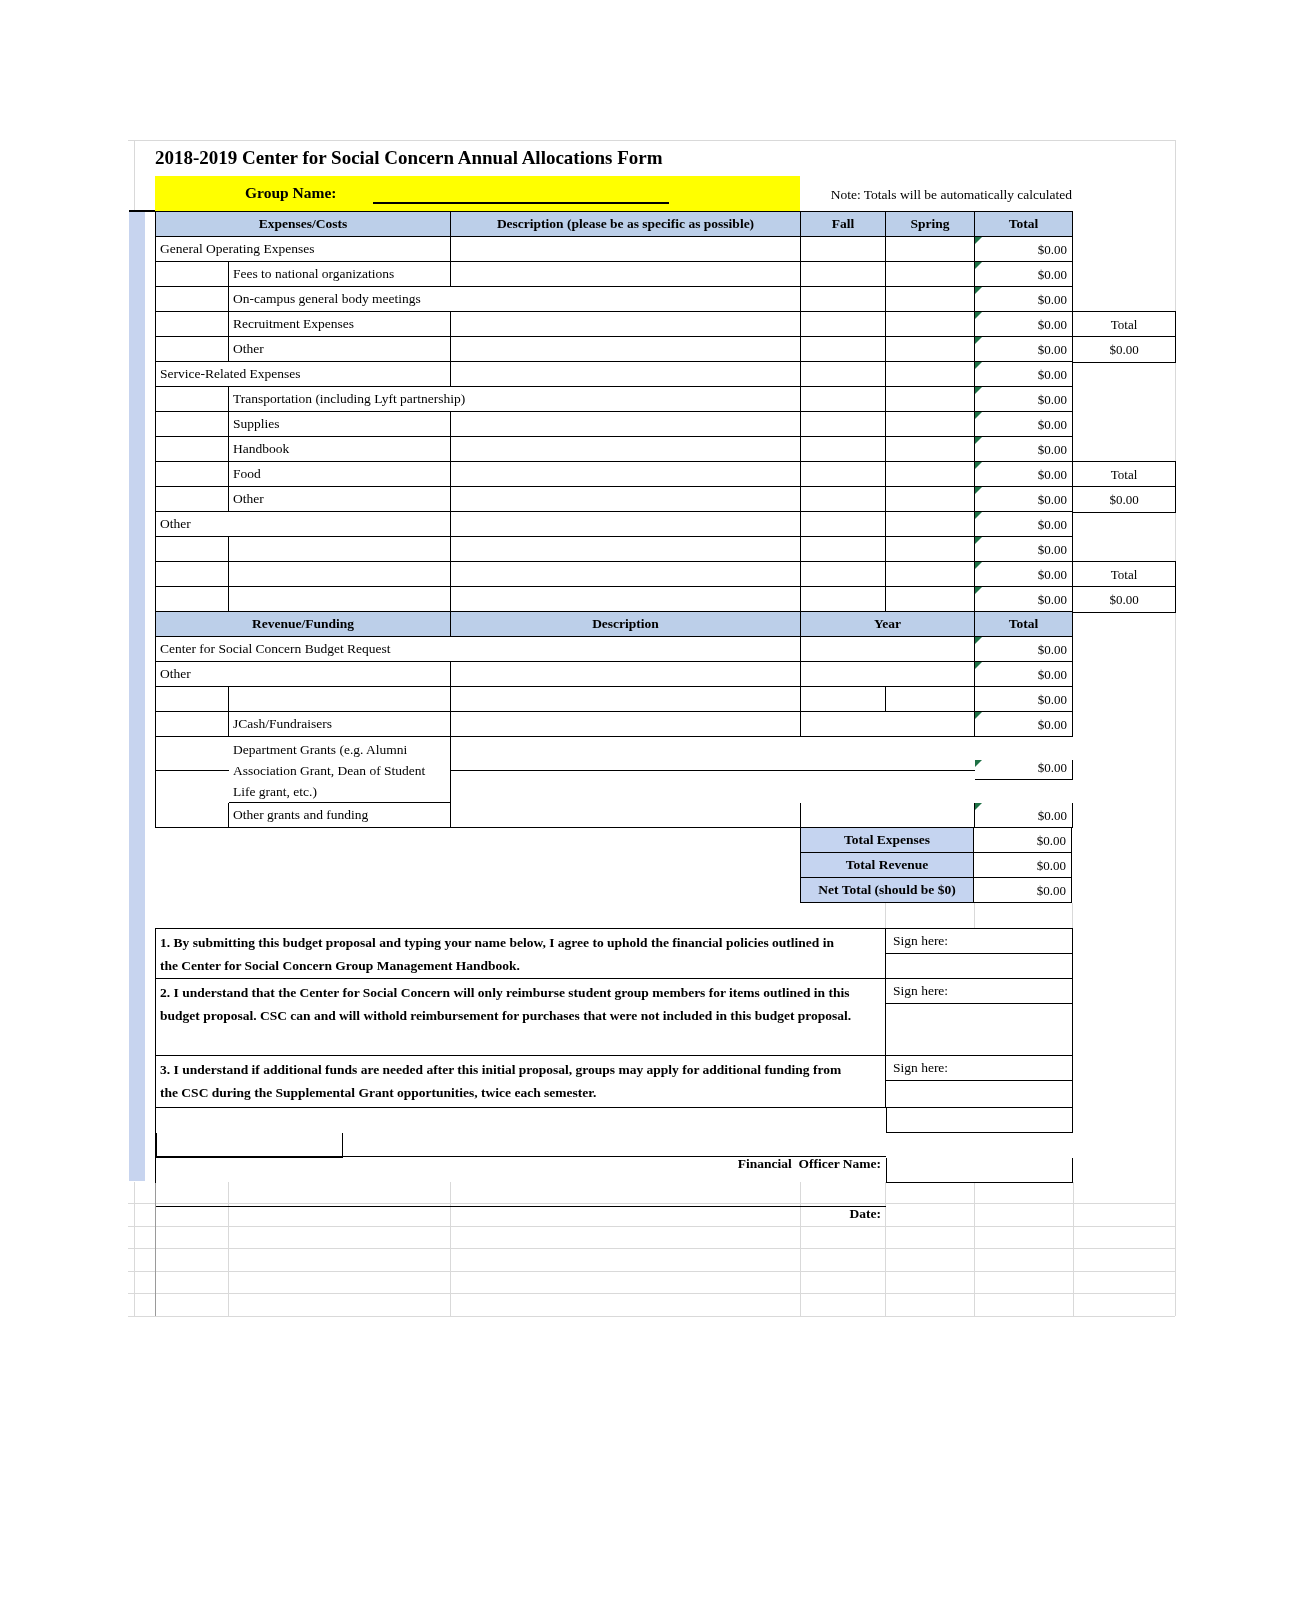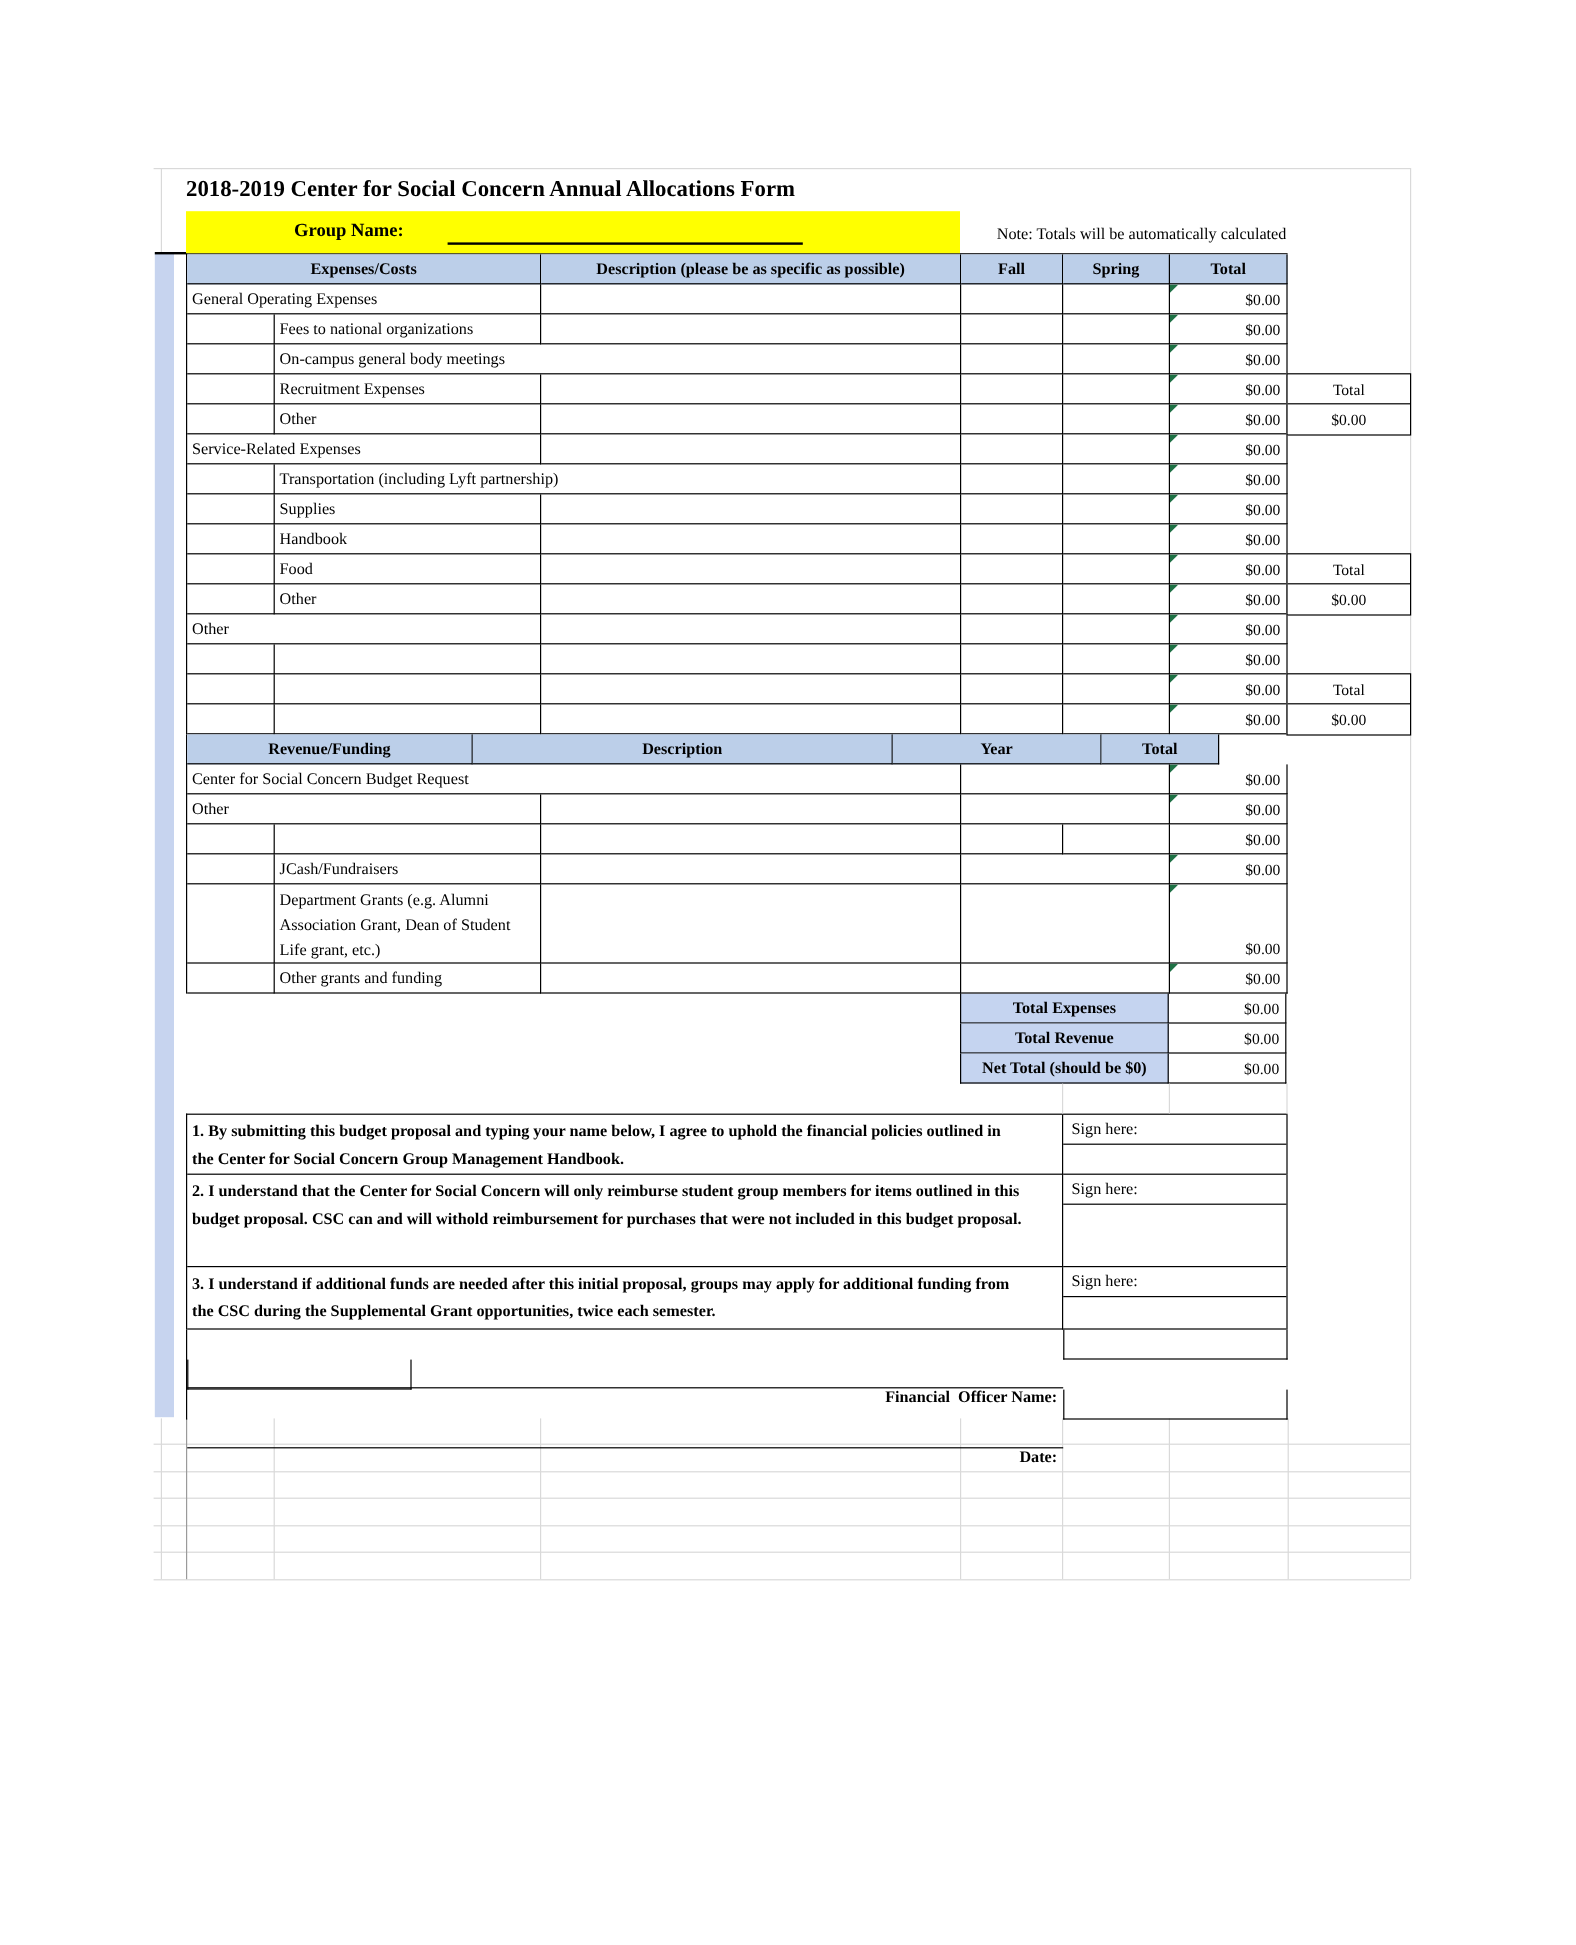--- a/index.html
+++ b/index.html
@@ -212,21 +212,21 @@
           <div class="c" style="width: 73px;"></div>
           <div class="c lbl" style="width: 222px;"></div>
           <div class="c" style="width: 350px;"></div>
           <div class="c" style="width: 85px;"></div>
           <div class="c" style="width: 89px;"></div>
           <div class="c val" style="width: 98px;">$0.00<div class="tri"></div></div>
         </div>
       </div>
     <div id="revenue-table" class="tbl" style="border-top: none;">
         <div class="row" style="height: 25px;">
-          <div class="c hdr" style="width: 238px;">Revenue/Funding</div>
+          <div class="c hdr" style="width: 295px;">Revenue/Funding</div>
           <div class="c hdr" style="width: 350px;">Description</div>
           <div class="c hdr" style="width: 174px;">Year</div>
           <div class="c hdr" style="width: 98px;">Total</div>
         </div>
         <div class="row" style="height: 25px;">
           <div class="c lbl bold" style="width: 645px;">Center for Social Concern Budget Request</div>
           <div class="c" style="width: 174px;"></div>
           <div class="c val" style="width: 98px;">$0.00<div class="tri"></div></div>
         </div>
         <div class="row" style="height: 25px;">
@@ -243,21 +243,21 @@
           <div class="c" style="width: 89px;"></div>
           <div class="c val" style="width: 98px;">$0.00</div>
         </div>
         <div class="row" style="height: 25px;">
           <div class="c" style="width: 73px;"></div>
           <div class="c lbl" style="width: 222px;">JCash/Fundraisers</div>
           <div class="c" style="width: 350px;"></div>
           <div class="c" style="width: 174px;"></div>
           <div class="c val" style="width: 98px;">$0.00<div class="tri"></div></div>
         </div>
-        <div class="row" style="height: 66px;">
+        <div class="row" style="height: 66px; align-items: center;">
           <div class="c" style="width: 73px;"></div>
           <div class="c lbl" style="width: 222px; white-space: normal; line-height: 21px; padding-top: 2px;">Department Grants (e.g. Alumni Association Grant, Dean of Student Life grant, etc.)</div>
           <div class="c" style="width: 350px;"></div>
           <div class="c" style="width: 174px;"></div>
           <div class="c valbot" style="width: 98px;">$0.00<div class="tri"></div></div>
         </div>
         <div class="row" style="height: 25px;">
           <div class="c" style="width: 73px;"></div>
           <div class="c lbl" style="width: 222px;">Other grants and funding</div>
           <div class="c" style="width: 350px;"></div>

